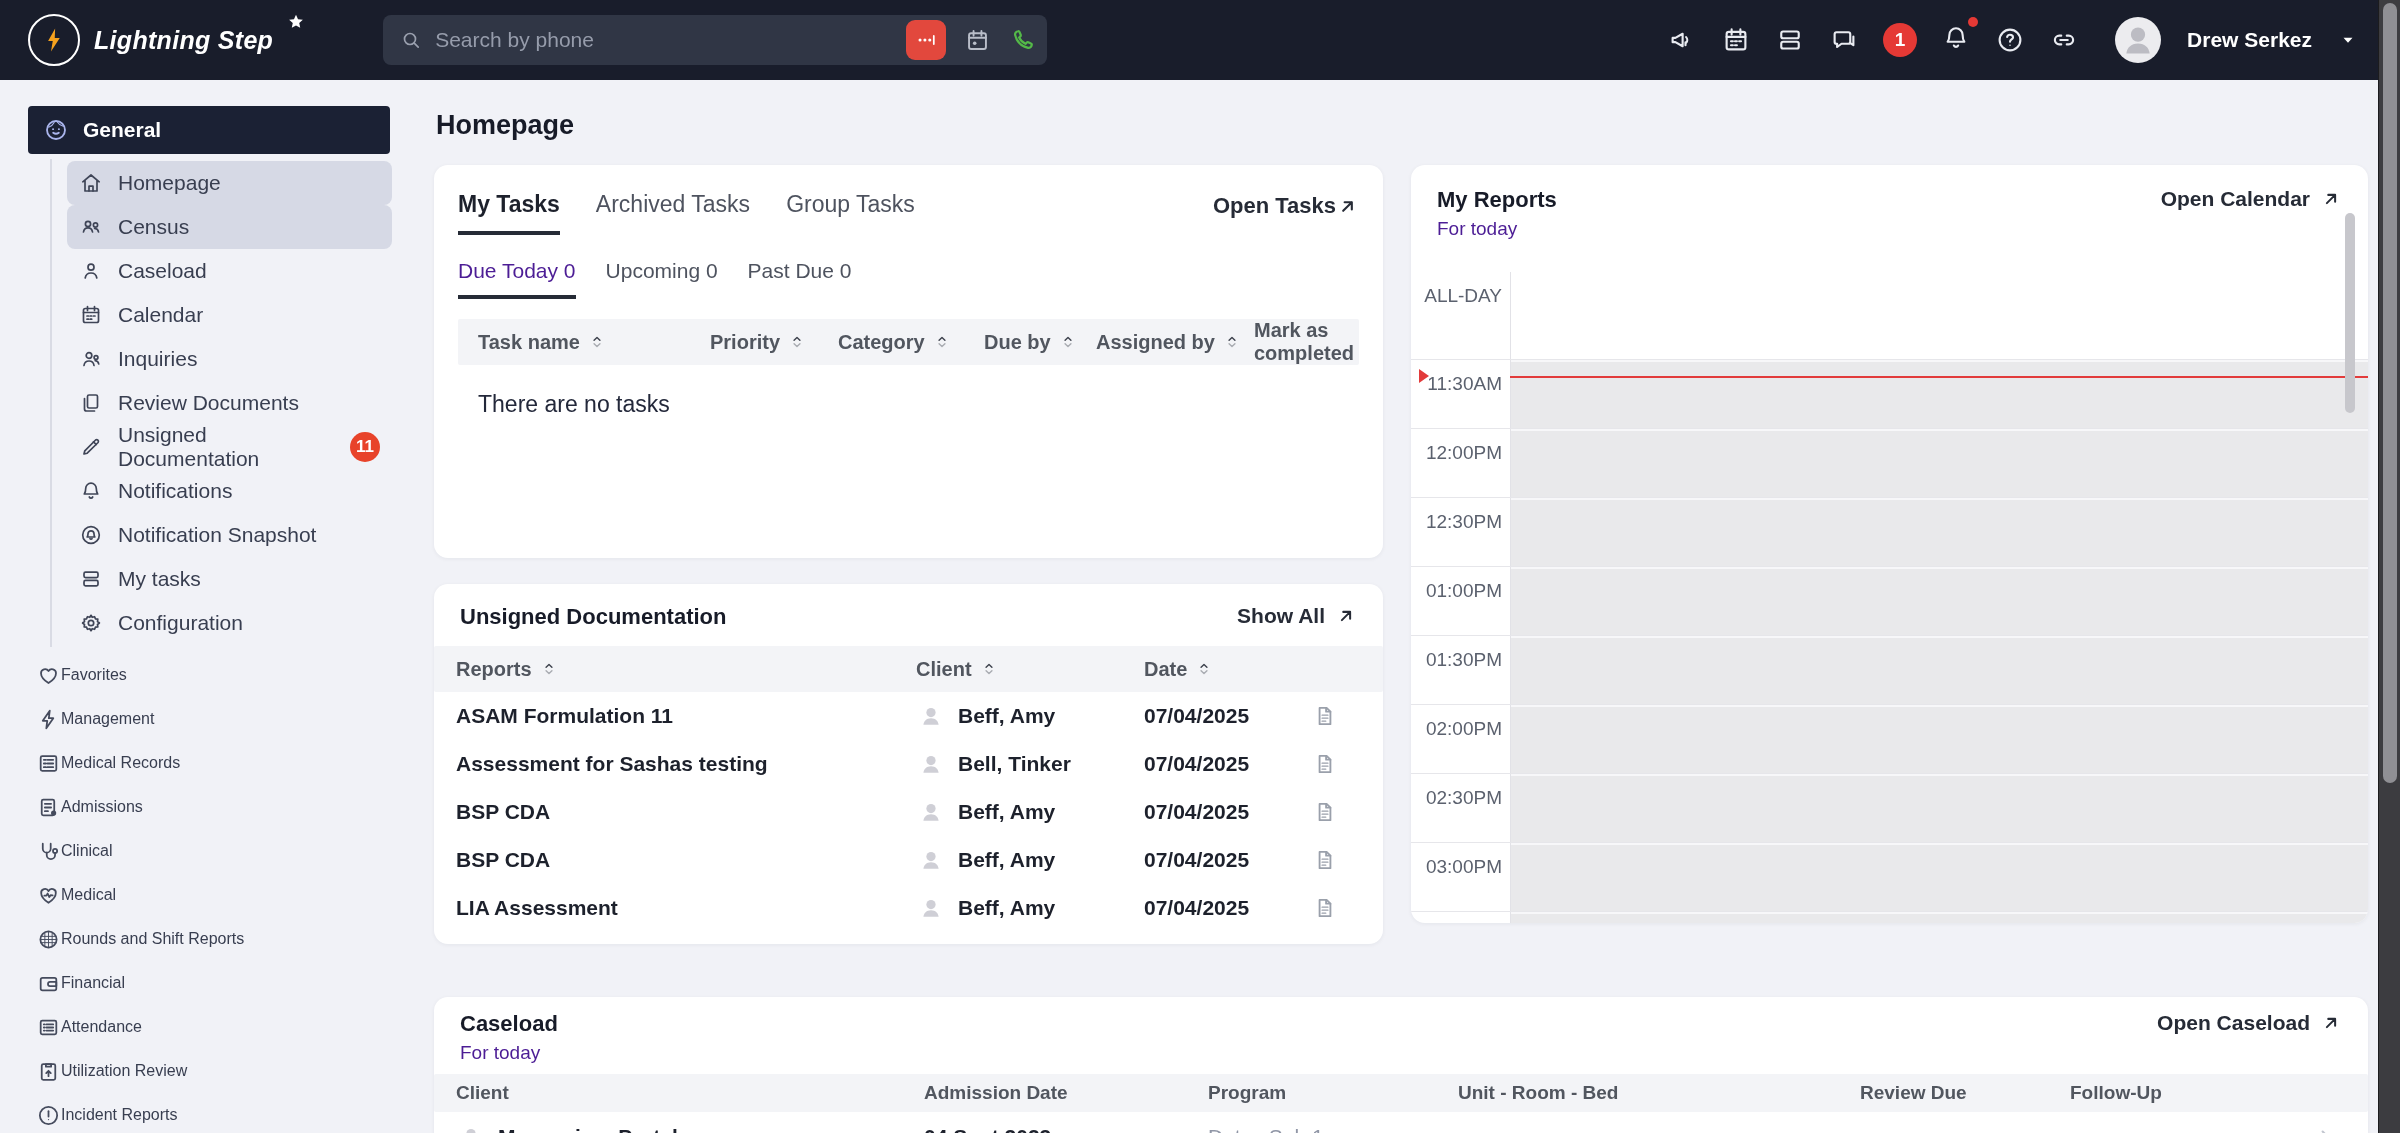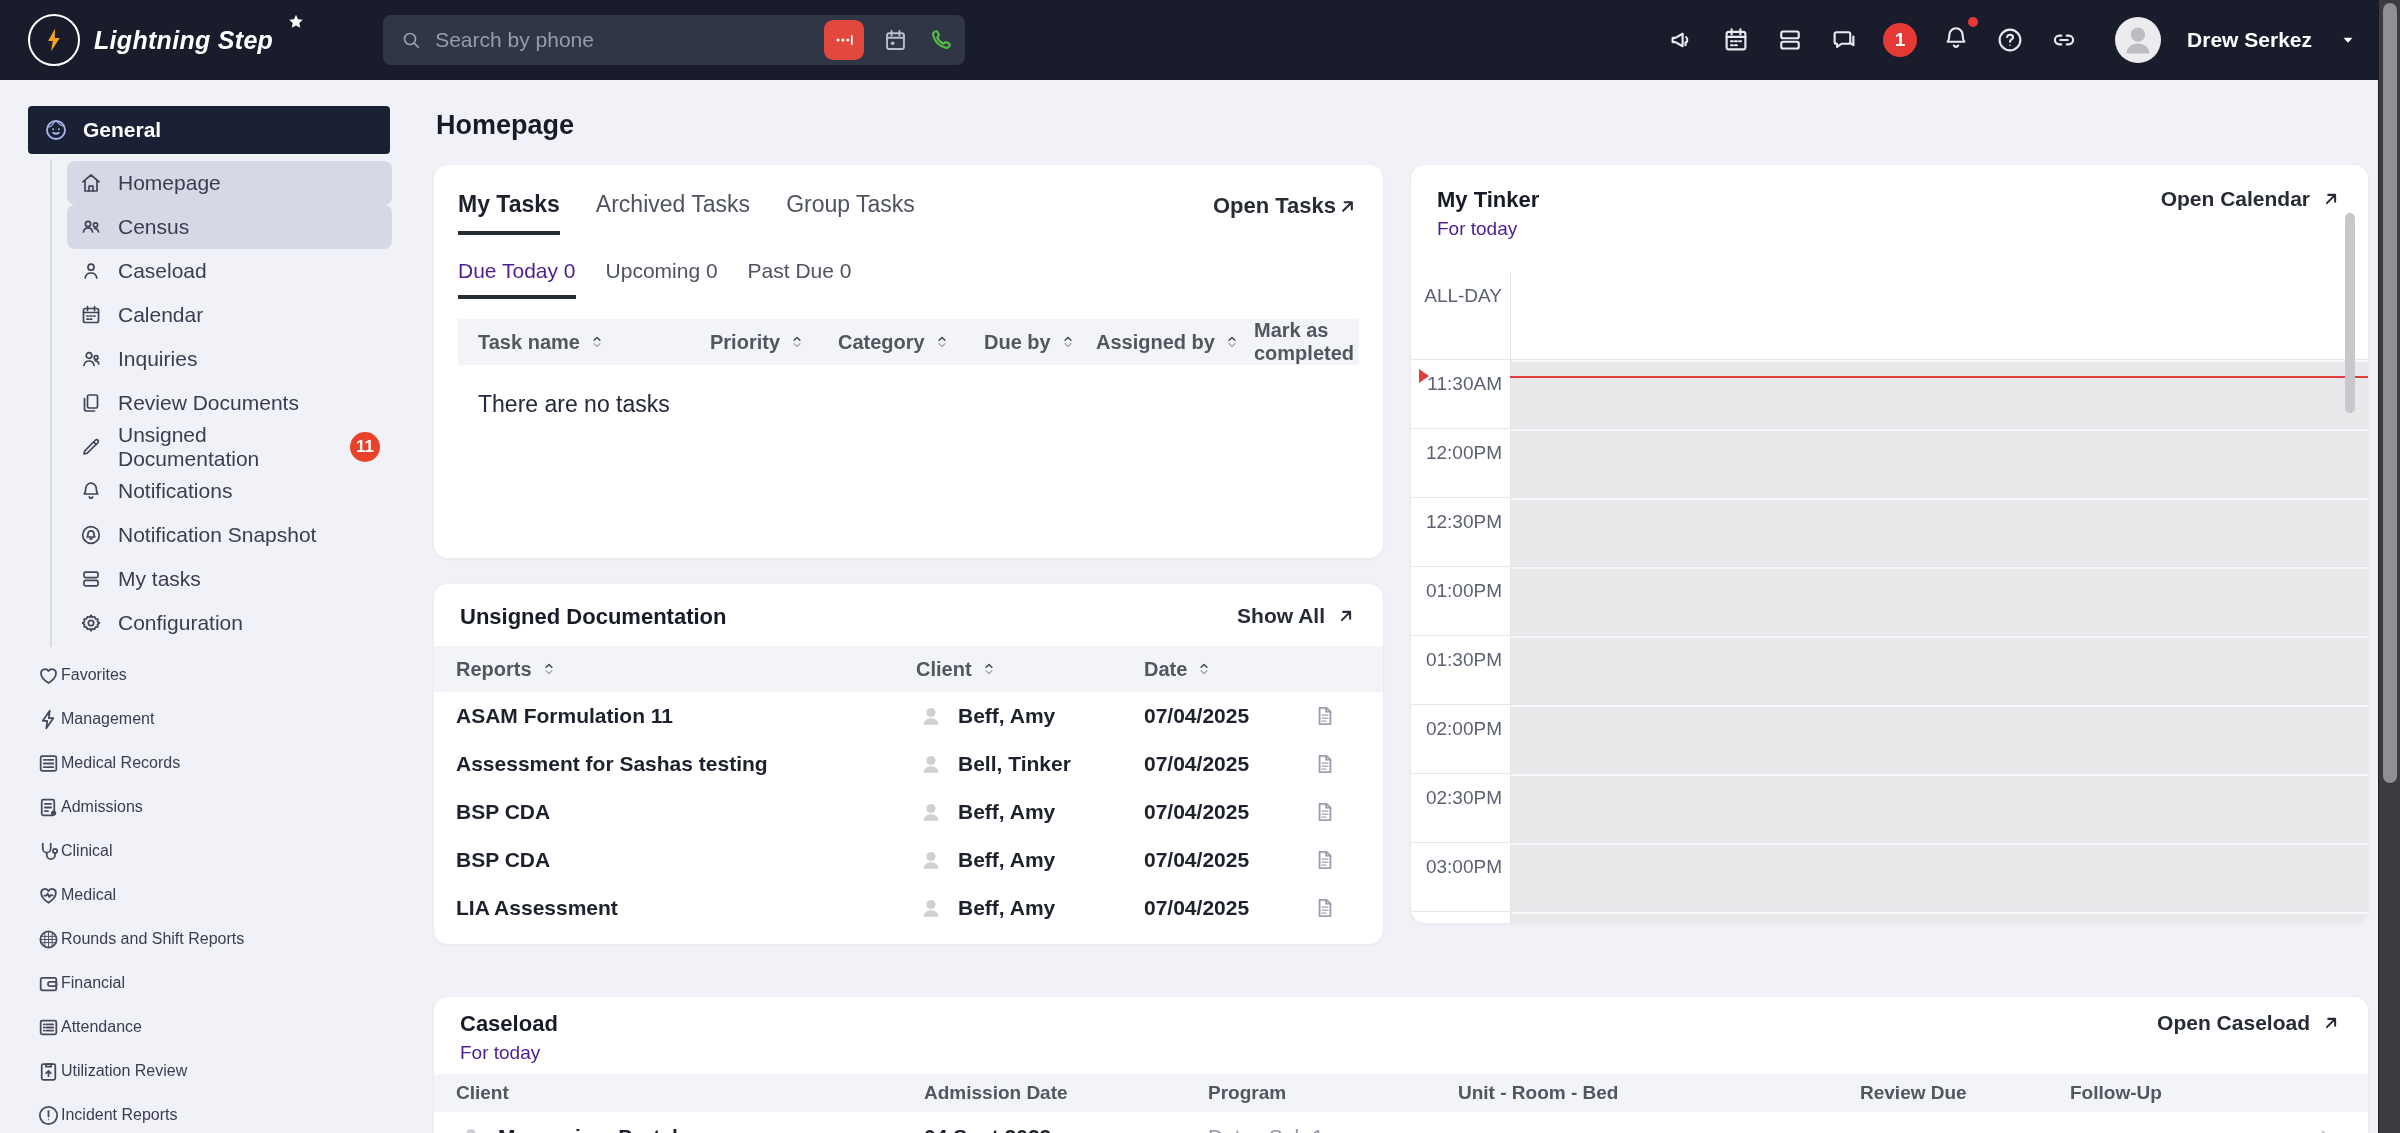--- a/index.html
+++ b/index.html
@@ -7,21 +7,21 @@
   body{background:#f1f2f7;font-family:"Liberation Sans",sans-serif;color:#23283a}
   .icon{display:inline-flex;align-items:center;justify-content:center;flex:0 0 auto}
   .icon svg{width:100%;height:100%}
 
   
   .topbar{height:80px;background:#191d2b;display:flex;align-items:center;padding:0 40px 0 28px;position:relative;z-index:5}
   .logo-badge{width:52px;height:52px;border:2.5px solid #fff;border-radius:50%;display:flex;align-items:center;justify-content:center}
   .logo-badge .icon{width:30px;height:30px}
   .brand{font-style:italic;font-weight:700;font-size:25px;color:#fff;margin-left:14px;letter-spacing:.3px}
   .brand-star{width:22px;height:22px;color:#fff;align-self:flex-start;margin:12px 0 0 12px}
-  .search{margin-left:76px;width:582px;height:50px;background:#303645;border-radius:8px;display:flex;align-items:center;padding:0 10px 0 16px;gap:12px}
+  .search{margin-left:76px;width:664px;height:50px;background:#303645;border-radius:8px;display:flex;align-items:center;padding:0 10px 0 16px;gap:12px}
   .search .s-icon{width:24px;height:24px;color:#9aa0ae}
   .search input{flex:1;background:transparent;border:none;outline:none;color:#c9cdd8;font-size:21px;font-family:inherit}
   .search input::placeholder{color:#969cab}
   .search-actions{display:flex;align-items:center;gap:18px}
   .red-chip{width:40px;height:40px;background:#e2483d;border-radius:9px;display:flex;align-items:center;justify-content:center;cursor:pointer}
   .red-chip .icon{width:26px;height:26px}
   .chip-cal{width:27px;height:27px;color:#b9bec9;cursor:pointer}
   .chip-phone{width:28px;height:28px;color:#54b948;cursor:pointer}
   .topbar-right{margin-left:auto;display:flex;align-items:center;gap:24px}
   .tb-icon{width:30px;height:30px;color:#e9ebf1;cursor:pointer}
@@ -688,21 +688,21 @@
                   </svg>
                 </span>
               </div>
             </div>
         </section>
       </div>
 
       <section class="card agenda-card">
         <div class="card-head">
           <div>
-            <div class="card-title">My Tinker</div>
+            <div class="card-title">My Reports</div>
             <div class="card-sub">For today</div>
           </div>
           <div class="show-link">
             <span>Open Calendar</span>
             <span class="icon">
                 <svg viewBox="0 0 24 24" fill="none" stroke="currentColor" stroke-width="1.7" stroke-linecap="round" stroke-linejoin="round">
                   <path d="M7.5 16.5 16.5 7.5M9 7.5h7.5V15" stroke-width="2.2"></path>
                 </svg>
               </span>
           </div>

